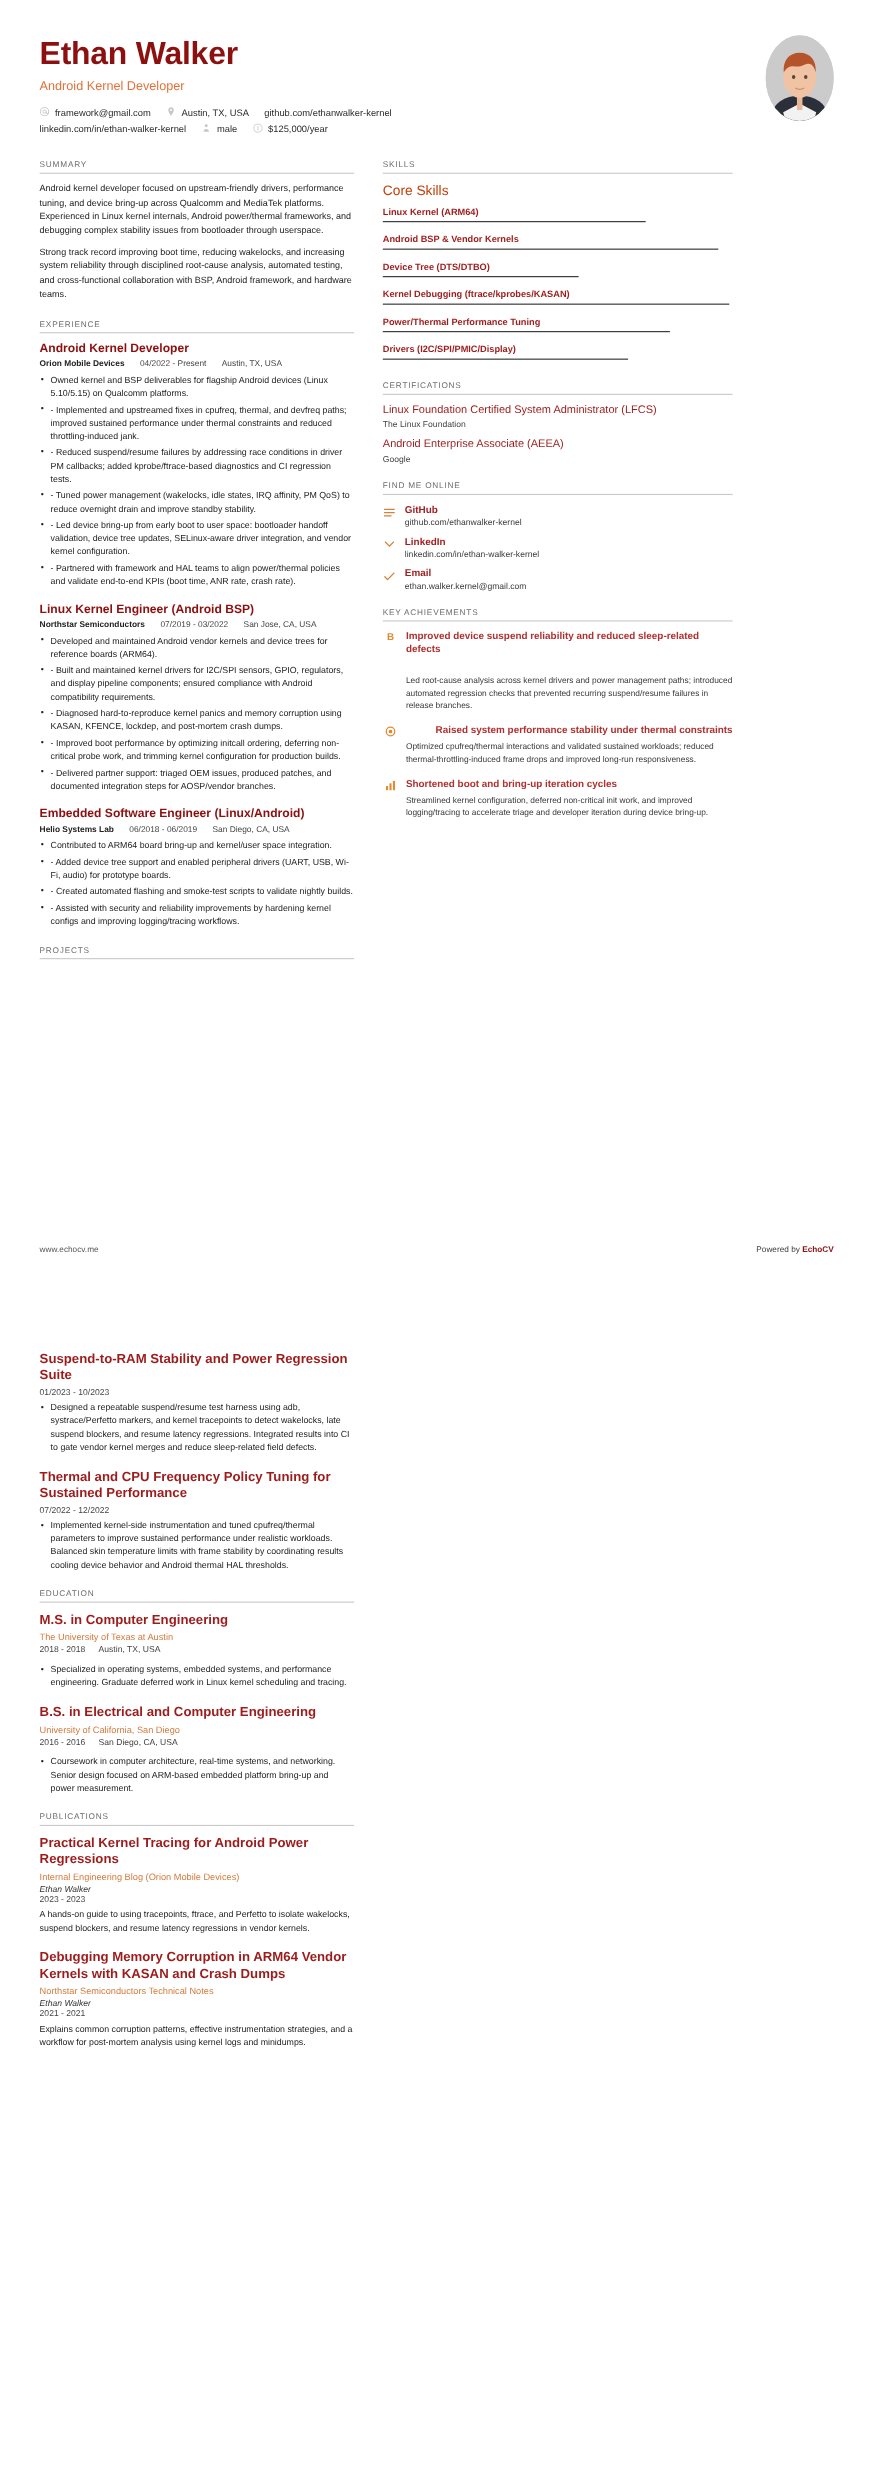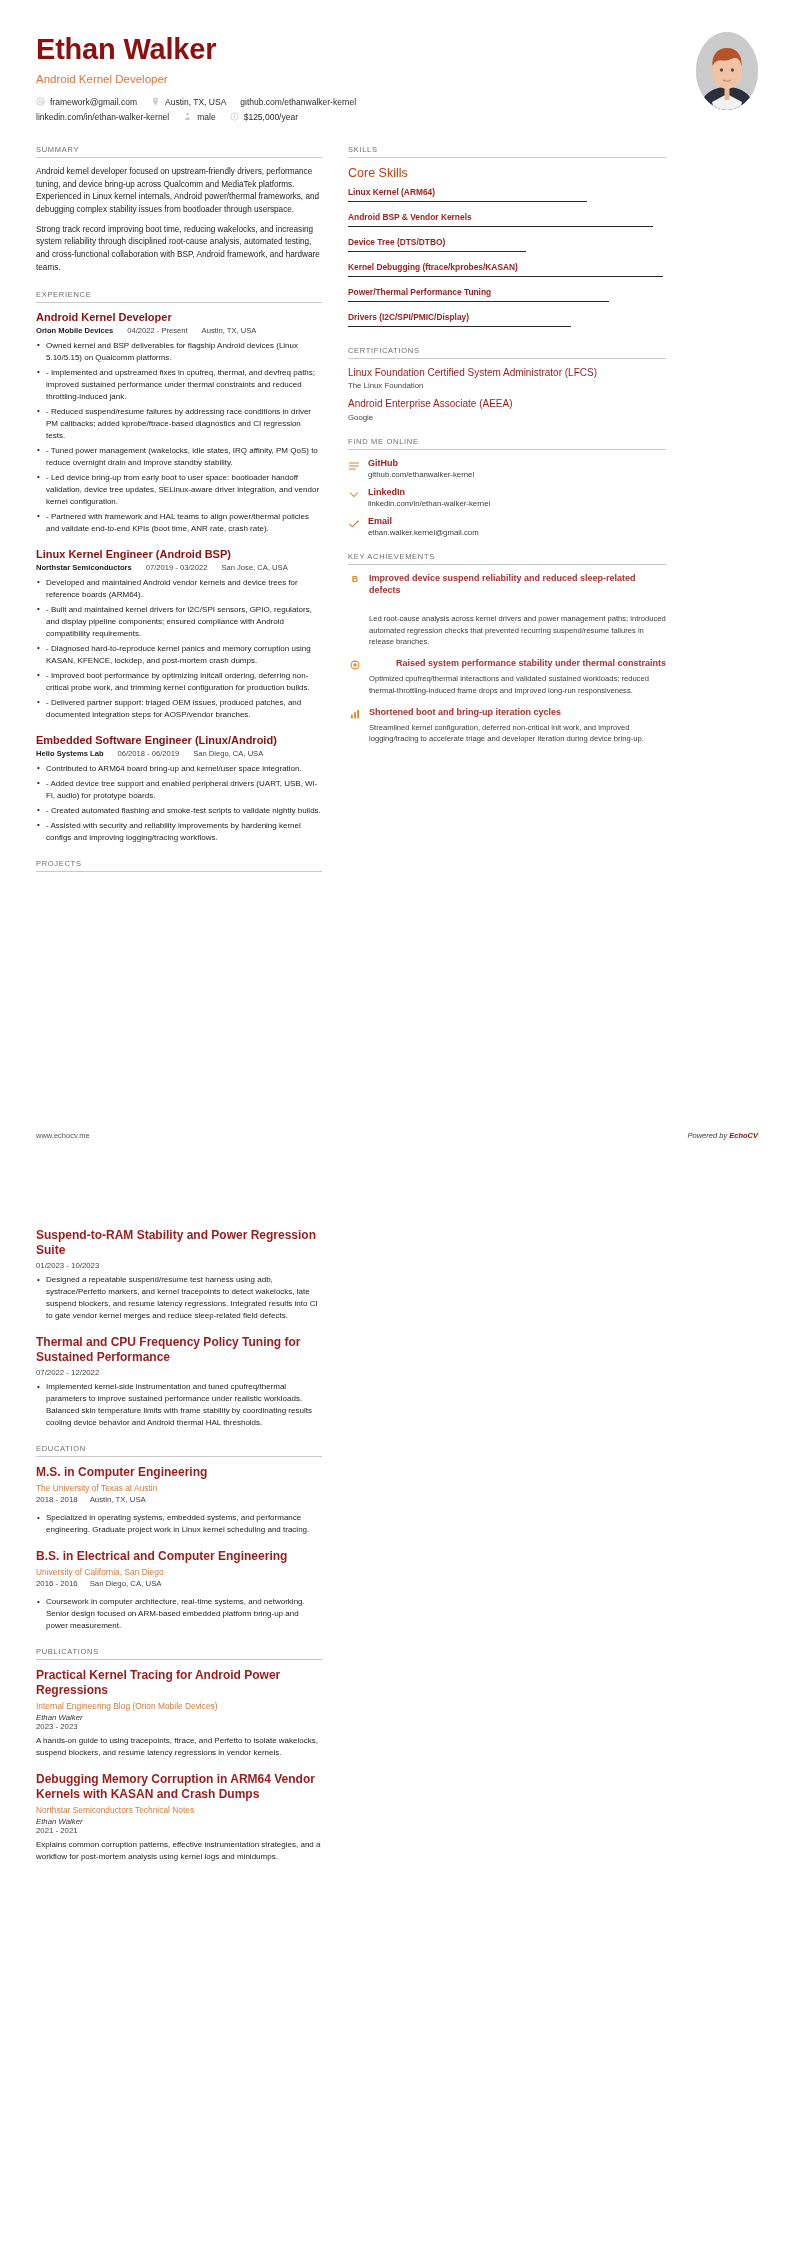--- a/index.html
+++ b/index.html
@@ -235,21 +235,21 @@
   
   .footer {
     display: flex;
     justify-content: space-between;
     align-items: center;
     font-size: 7.5px;
     color: #555;
     padding: 8px 36px 14px 36px;
     border-top: 0;
   }
-  .footer .brand { color: #3a3a3a; font-style: italic; }
+  .footer .brand { color: #3a3a3a; }
   .footer .brand b { color: #8c1010; font-weight: 700; }
   .pagebreak { height: 16px; background: #fff; }
 </style>
 </head>
 <body>
 
 <div class="page">
 
   <div class="sheet">
 
@@ -553,21 +553,21 @@
           <div class="sec-head">EDUCATION</div>
 
           <div class="entry">
             <div class="entry-title">M.S. in Computer Engineering</div>
             <div class="entry-sub">The University of Texas at Austin</div>
             <div class="entry-meta-row">
               <span class="entry-date">2018 - 2018</span>
               <span class="entry-date">Austin, TX, USA</span>
             </div>
             <ul class="bullets">
-              <li>Specialized in operating systems, embedded systems, and performance engineering. Graduate project work in Linux kernel scheduling and tracing.</li>
+              <li>Specialized in operating systems, embedded systems, and performance engineering. Graduate deferred work in Linux kernel scheduling and tracing.</li>
             </ul>
           </div>
 
           <div class="entry">
             <div class="entry-title">B.S. in Electrical and Computer Engineering</div>
             <div class="entry-sub">University of California, San Diego</div>
             <div class="entry-meta-row">
               <span class="entry-date">2016 - 2016</span>
               <span class="entry-date">San Diego, CA, USA</span>
             </div>

